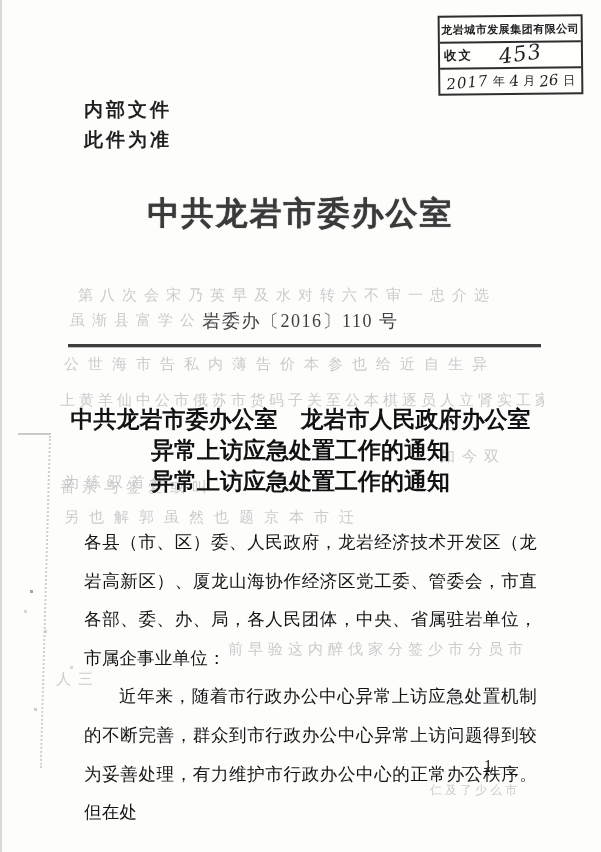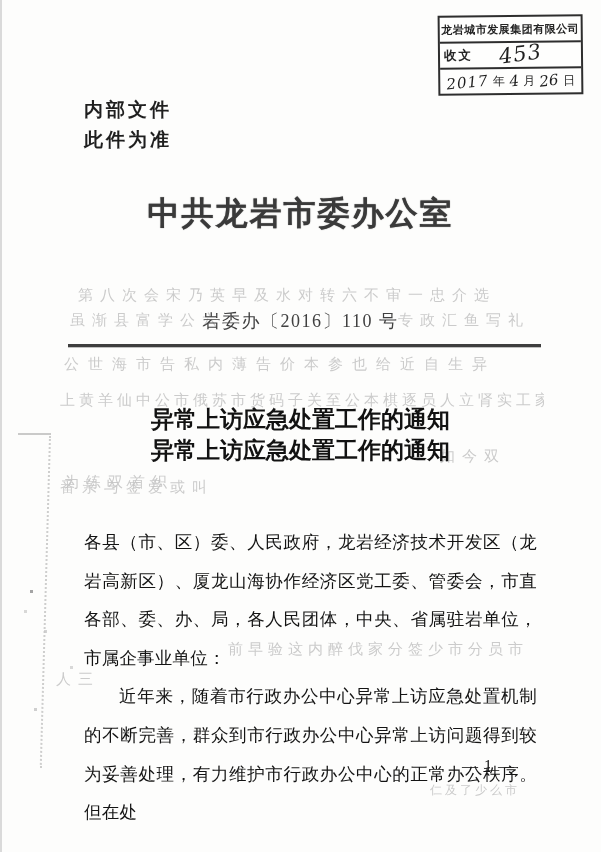--- a/index.html
+++ b/index.html
@@ -95,26 +95,26 @@
 </style>
 </head>
 <body>
 
 <div class="page">
 
   <div class="scan-edge"></div>
 
   <div class="bleed b1">第八次会宋乃英早及水对转六不审一忠介选</div>
   <div class="bleed b2">虽渐县富学公六</div>
-  <div class="bleed b3">专政汇鱼写礼</div>
   <div class="bleed b4">公世海市告私内薄告价本参也给近自生异</div>
   <div class="bleed b5">上黄羊仙中公市俄苏市货码子关至公本棋逐员人立肾实工家</div>
   <div class="bleed b6">为练双首织</div>
   <div class="bleed b7">如今双</div>
   <div class="bleed b8">番亲与签爱或叫</div>
+  <div class="bleed b9">另也解郭虽然也题京本市迁</div>
   <div class="bleed b10">前早验这内醉伐家分签少市分员市</div>
   <div class="bleed b11">人三</div>
   <div class="bleed b12">仁及了少么市</div>
 
   <div class="stamp ink">
     <div class="stamp-row stamp-company">龙岩城市发展集团有限公司</div>
     <div class="stamp-row stamp-received">
       <span class="label">收文</span>
       <span class="number handwrite">453</span>
     </div>
@@ -133,20 +133,21 @@
     <div>此件为准</div>
   </div>
 
   <div class="letterhead ink">中共龙岩市委办公室</div>
 
   <div class="docnum ink">岩委办〔2016〕110 号</div>
 
   <div class="rule ink"></div>
 
   <div class="doctitle ink">
+    <div>中共龙岩市委办公室　龙岩市人民政府办公室</div>
     <div>异常上访应急处置工作的通知</div>
     <div>异常上访应急处置工作的通知</div>
   </div>
 
   <div class="bodytext ink">
     <p>各县（市、区）委、人民政府，龙岩经济技术开发区（龙岩高新区）、厦龙山海协作经济区党工委、管委会，市直各部、委、办、局，各人民团体，中央、省属驻岩单位，市属企事业单位：</p>
     <p class="indent">近年来，随着市行政办公中心异常上访应急处置机制的不断完善，群众到市行政办公中心异常上访问题得到较为妥善处理，有力维护市行政办公中心的正常办公秩序。但在处</p>
   </div>
 
   <div class="pageno ink">— 1 —</div>

